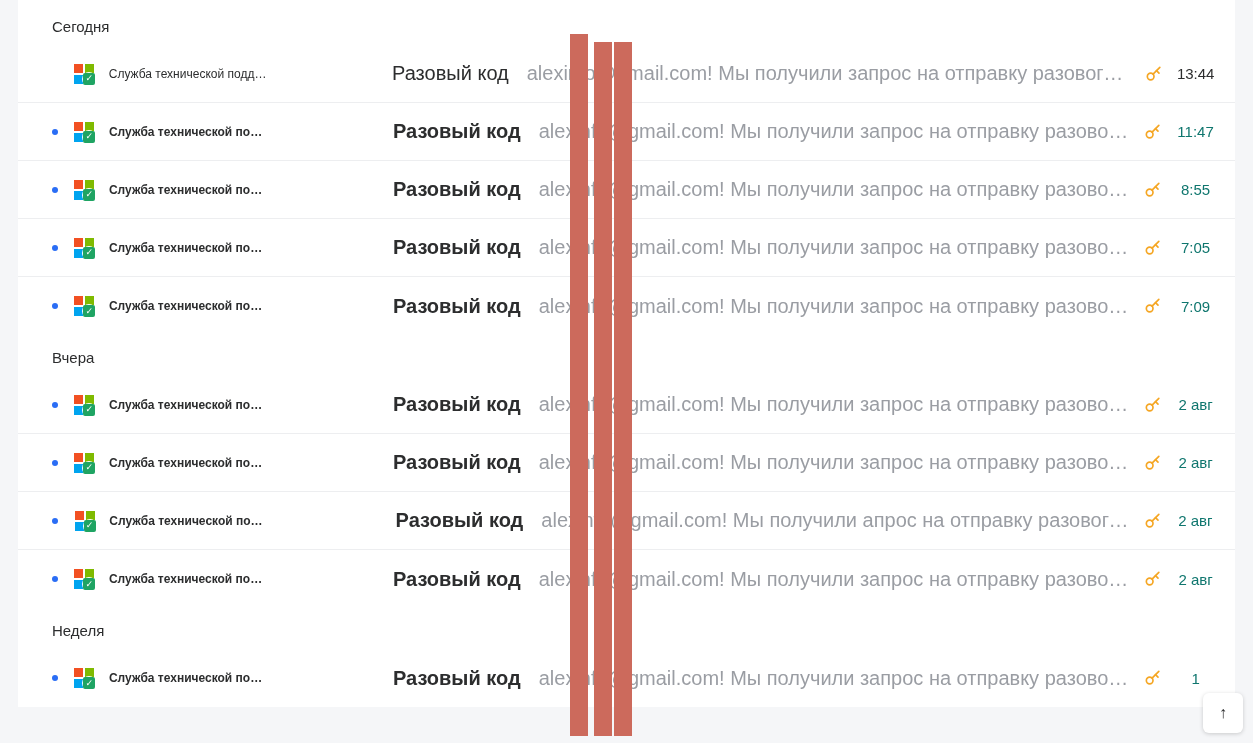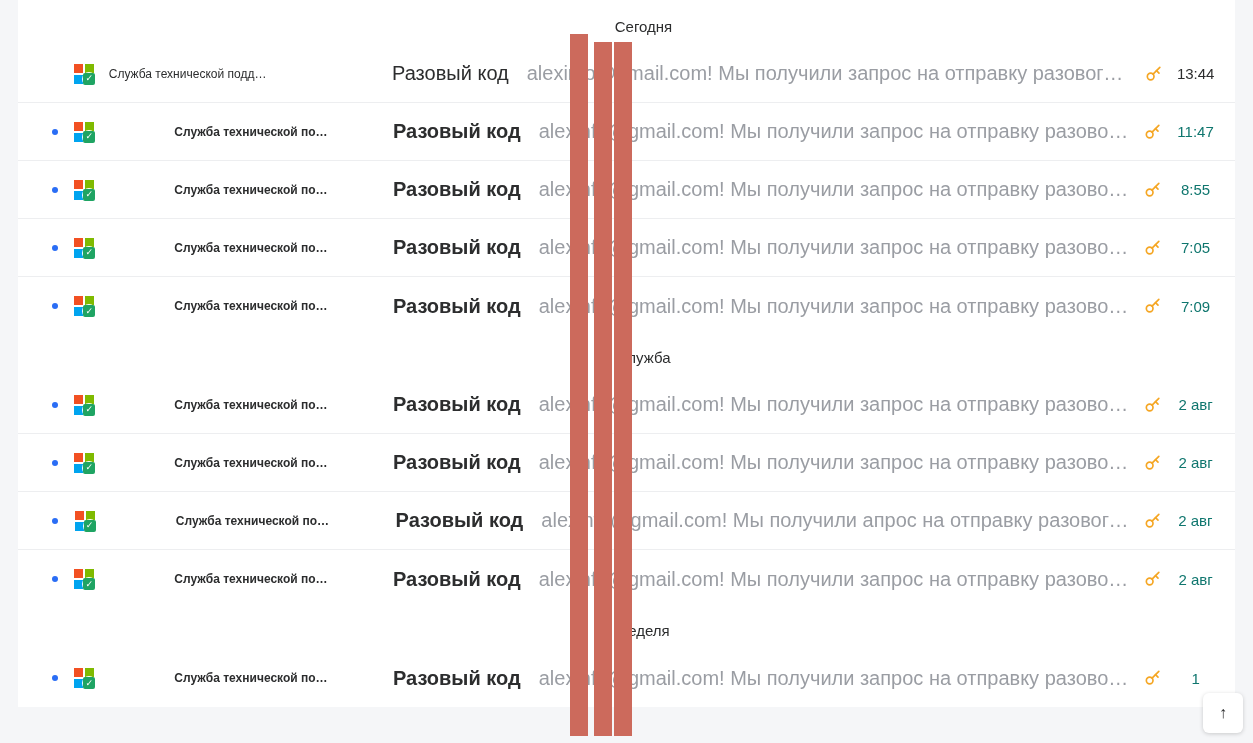--- a/index.html
+++ b/index.html
@@ -8,21 +8,20 @@
     background: #fff;
     margin: 0 18px 0 18px;
     padding-top: 4px;
     position: relative;
   }
   .group-header {
     color: #2c2d2e;
     font-size: 15px;
     font-weight: 400;
     padding: 14px 0 10px 34px;
-    text-align: center;
   }
   .row {
     display: flex;
     align-items: center;
     height: 58px;
     border-bottom: 1px solid #edeef0;
     padding-left: 34px;
     padding-right: 10px;
     color: #2c2d2e;
     cursor: pointer;
@@ -50,21 +49,21 @@
     display:flex; align-items:center; justify-content:center; color:#fff;
     font-size:9px; line-height:1;
   }
   .sender-col {
     width: 296px;
     padding-left: 6px;
     font-size: 12px;
     white-space: nowrap; overflow: hidden; text-overflow: ellipsis;
   }
   .unread .sender-col,
-  .unread .subj { font-weight: 700; text-align: center; }
+  .unread .subj { font-weight: 700; }
   .body-col {
     flex: 1 1 auto;
     font-size: 20px;
     display:flex;
     overflow:hidden;
     white-space: nowrap;
     padding-right: 8px;
   }
   .subj { color:#2c2d2e; }
   .prev { color:#9a9da3; overflow:hidden; text-overflow:ellipsis; margin-left:18px; }
@@ -250,21 +249,21 @@
         <div class="key-col">
           <svg class="key-icon" width="20" height="20" viewBox="0 0 24 24" fill="none" stroke="#f5a623" stroke-width="2" stroke-linecap="round" stroke-linejoin="round">
             <circle cx="8" cy="15" r="4"></circle>
             <path d="M10.9 12.1 L19 4"></path>
             <path d="M15 8 l3 3"></path>
           </svg>
         </div>
         <div class="date-col">7:09</div>
       </div>
     </div>
-    <div class="group-header">Служба</div>
+    <div class="group-header">Вчера</div>
     <div class="row-wrap">
       <div class="row unread" style="margin-left: -70px; padding-left: 34px;">
         <div class="dot-col">
           <div class="dot"></div>
         </div>
         <div class="icon-col">
           <div class="ms-icon">
             <div class="sq r"></div>
             <div class="sq g"></div>
             <div class="sq b"></div>

